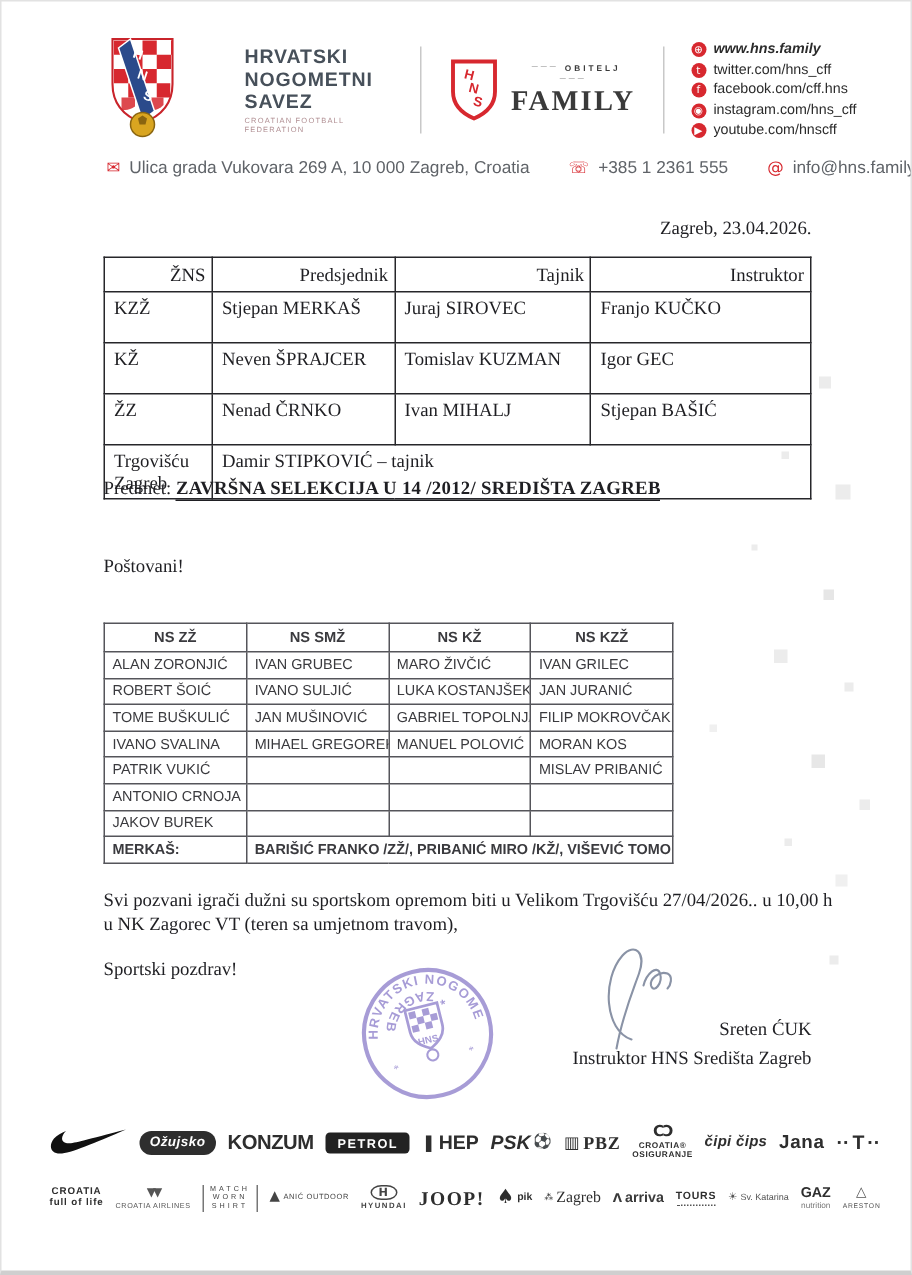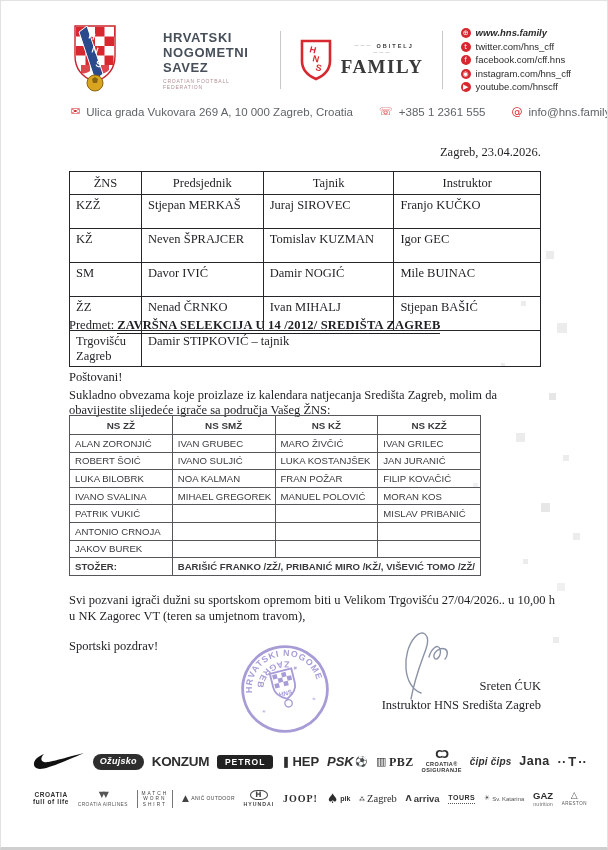--- a/index.html
+++ b/index.html
@@ -29,30 +29,30 @@
   .contact{position:absolute;top:104px;left:70px;right:36px;display:flex;gap:26px;align-items:center;
            font-family:"Liberation Sans",sans-serif;font-size:11.5px;color:#5f6368;}
   .contact .item{display:flex;align-items:center;gap:6px;white-space:nowrap;}
   .cicon{color:#d7282f;font-size:11px;font-family:"DejaVu Sans",sans-serif;}
   
   .date{position:absolute;top:144px;left:68px;width:472px;text-align:right;font-size:12.5px;}
   
   table{border-collapse:collapse;}
   .officials{position:absolute;top:170px;left:68px;width:472px;font-size:12.5px;}
   .officials th,.officials td{border:1px solid #26262a;}
-  .officials th{font-weight:normal;text-align:center;height:20px;padding:1px 4px;}
+  .officials th{font-weight:normal;text-align:right;height:20px;padding:1px 4px;}
   .officials td{vertical-align:top;height:28px;padding:3px 6px 2px 6px;}
   .officials .foot td{height:30px;}
   
   .subject{position:absolute;top:317px;left:68px;font-size:12.5px;}
   .subject b{border-bottom:1.4px solid #1f1f23;padding-bottom:1px;letter-spacing:.2px;}
   .greeting{position:absolute;top:369px;left:68px;font-size:12.5px;}
   .intro{position:absolute;top:387px;left:68px;width:482px;font-size:12.5px;line-height:15px;}
   
-  .players{position:absolute;top:414px;left:68px;width:412px;
+  .players{position:absolute;top:414px;left:68px;width:380px;
            font-family:"Liberation Sans",sans-serif;font-size:9.6px;color:#3a3a3e;table-layout:fixed;}
   .players th,.players td{border:1px solid #55555a;}
   .players th{font-weight:bold;font-size:9.8px;text-align:center;height:16px;padding:1px 2px;}
   .players td{height:14.6px;padding:1px 5px;white-space:nowrap;overflow:hidden;}
   .players .staff td{font-weight:bold;}
   .players .staff .staff-val{font-weight:bold;margin-top:44px;}
   
   .closing{position:absolute;top:592px;left:68px;width:488px;font-size:12.5px;line-height:15.5px;}
   .farewell{position:absolute;top:638px;left:68px;font-size:12.5px;}
   
@@ -84,21 +84,21 @@
   .logo-telekom:before{content:"\00B7\00B7";font-weight:900;}
   .logo-telekom:after{content:"\00B7\00B7";font-weight:900;}
   .logo-croatia-fol{flex-direction:column;font-size:6.5px;font-weight:900;letter-spacing:.6px;}
   .logo-croatia-airlines{flex-direction:column;font-size:4.8px;letter-spacing:.4px;color:#555;}
   .logo-croatia-airlines .logo-icon{font-size:8px;letter-spacing:-2px;}
   .logo-mws{font-size:4.8px;letter-spacing:2px;border-left:1px solid #777;border-right:1px solid #777;padding:1px 4px;color:#444;}
   .logo-anic{font-size:5px;letter-spacing:.4px;color:#444;}
   .logo-anic .logo-icon{font-size:9px;}
   .logo-hyundai{flex-direction:column;font-size:5.2px;letter-spacing:1px;font-weight:bold;color:#444;}
   .logo-hyundai .logo-icon{font-style:italic;font-weight:bold;font-size:7.5px;border:1px solid #444;border-radius:50%/60%;padding:0 4px;}
-  .logo-joop{font-family:"Liberation Serif",serif;font-weight:bold;font-size:10px;letter-spacing:1px;}
+  .logo-joop{font-family:"Liberation Serif",serif;font-weight:bold;font-size:13px;letter-spacing:1px;}
   .logo-pik .logo-icon{font-size:13px;}
   .logo-pik{font-size:7px;font-weight:bold;}
   .logo-zagreb{font-family:"Liberation Serif",serif;font-size:10.5px;}
   .logo-zagreb .logo-icon{font-size:6px;}
   .logo-arriva{font-size:9.5px;font-weight:600;color:#3a3a3a;}
   .logo-arriva .logo-icon{font-size:8px;}
   .logo-tours{font-weight:900;font-size:7px;border-bottom:1px dotted #555;padding-bottom:1px;letter-spacing:.5px;}
   .logo-katarina{font-size:6px;color:#555;}
   .logo-katarina .logo-icon{font-size:7px;}
   .logo-gaz{flex-direction:column;font-weight:900;font-size:9.5px;line-height:1;}
@@ -235,46 +235,39 @@
           <td>Juraj SIROVEC</td>
           <td>Franjo KUČKO</td>
         </tr>
         <tr>
           <td>KŽ</td>
           <td>Neven ŠPRAJCER</td>
           <td>Tomislav KUZMAN</td>
           <td>Igor GEC</td>
         </tr>
         <tr>
-          <td>SM</td>
-          <td>Davor IVIĆ</td>
-          <td>Damir NOGIĆ</td>
-          <td>Mile BUINAC</td>
-        </tr>
-        <tr>
           <td>ŽZ</td>
           <td>Nenad ČRNKO</td>
           <td>Ivan MIHALJ</td>
           <td>Stjepan BAŠIĆ</td>
         </tr>
       </tbody>
     <tbody>
       <tr class="foot">
         <td>Trgovišću Zagreb</td>
         <td colspan="3">Damir STIPKOVIĆ – tajnik</td>
       </tr>
     </tbody>
   </table>
 
   <div class="subject">
     <span>Predmet:</span>
     <b>ZAVRŠNA SELEKCIJA U 14 /2012/ SREDIŠTA ZAGREB</b>
   </div>
   <div class="greeting">Poštovani!</div>
-  <div class="intro">Sukladno obvezama koje proizlaze iz kalendara natjecanja Središta Zagreb, molim da obavijestite slijedeće igrače sa područja Vašeg ŽNS:</div>
 
   <table class="players">
     <thead>
       <tr>
         <th>NS ZŽ</th>
         <th>NS SMŽ</th>
         <th>NS KŽ</th>
         <th>NS KZŽ</th>
       </tr>
     </thead>
@@ -285,24 +278,24 @@
           <td>MARO ŽIVČIĆ</td>
           <td>IVAN GRILEC</td>
         </tr>
         <tr>
           <td>ROBERT ŠOIĆ</td>
           <td>IVANO SULJIĆ</td>
           <td>LUKA KOSTANJŠEK</td>
           <td>JAN JURANIĆ</td>
         </tr>
         <tr>
-          <td>LUKA BILOBRK</td>
-          <td>NOA KALMAN</td>
-          <td>FRAN POŽAR</td>
-          <td>FILIP KOVAČIĆ</td>
+          <td>TOME BUŠKULIĆ</td>
+          <td>JAN MUŠINOVIĆ</td>
+          <td>GABRIEL TOPOLNJAK</td>
+          <td>FILIP MOKROVČAK</td>
         </tr>
         <tr>
           <td>IVANO SVALINA</td>
           <td>MIHAEL GREGOREK</td>
           <td>MANUEL POLOVIĆ</td>
           <td>MORAN KOS</td>
         </tr>
         <tr>
           <td>PATRIK VUKIĆ</td>
           <td>&nbsp;</td>
@@ -317,21 +310,21 @@
         </tr>
         <tr>
           <td>JAKOV BUREK</td>
           <td>&nbsp;</td>
           <td>&nbsp;</td>
           <td>&nbsp;</td>
         </tr>
       </tbody>
     <tbody>
       <tr class="staff">
-        <td>STOŽER:</td>
+        <td>MERKAŠ:</td>
         <td colspan="3" class="staff-val">BARIŠIĆ FRANKO /ZŽ/, PRIBANIĆ MIRO /KŽ/, VIŠEVIĆ TOMO /ZŽ/</td>
       </tr>
     </tbody>
   </table>
 
   <div class="closing">Svi pozvani igrači dužni su sportskom opremom biti u Velikom Trgovišću 27/04/2026.. u 10,00 h u NK Zagorec VT (teren sa umjetnom travom),</div>
   <div class="farewell">Sportski pozdrav!</div>
 
   <div class="stamp">
     <svg width="92" height="92" viewBox="0 0 100 100">

